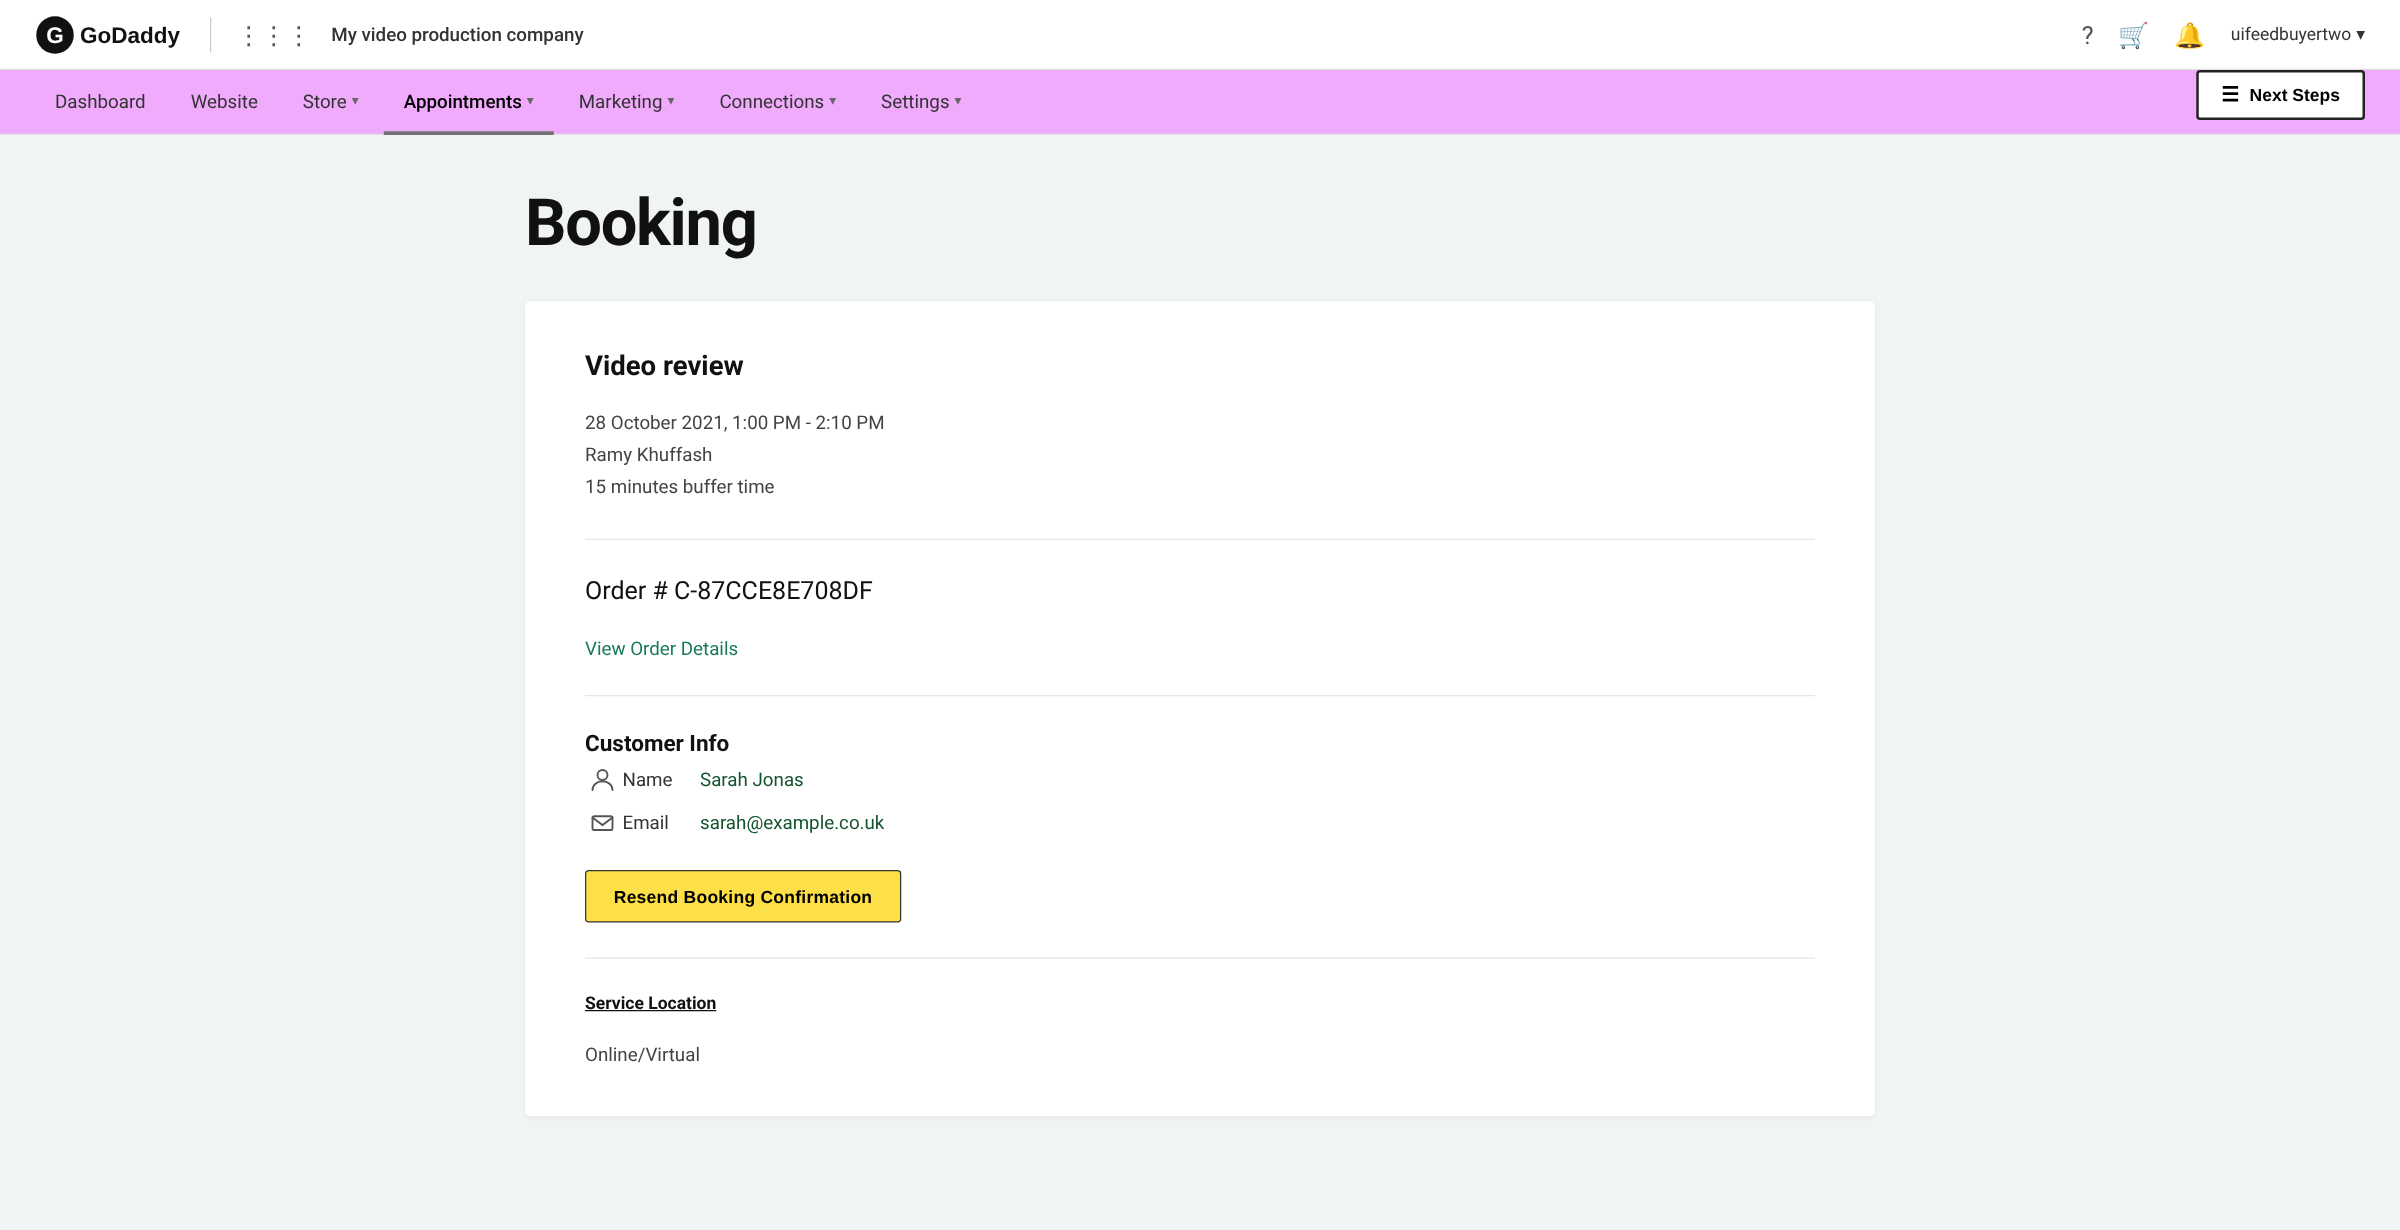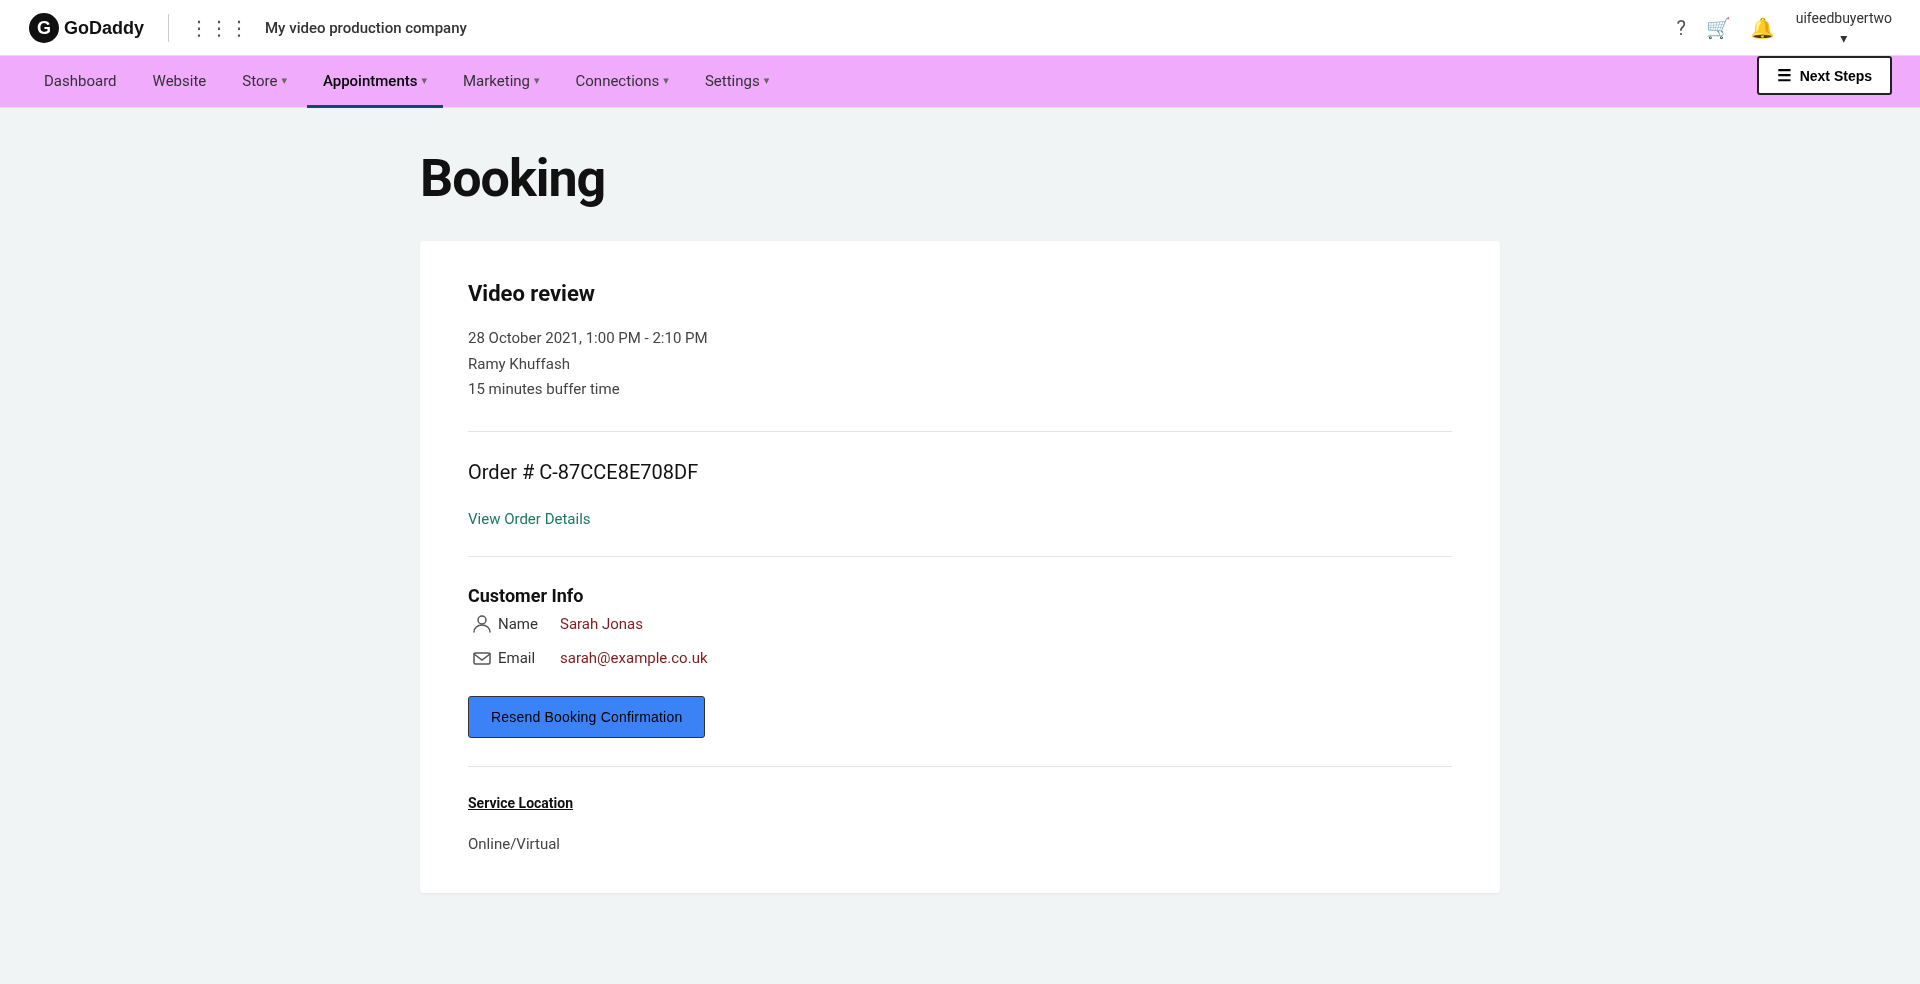--- a/index.html
+++ b/index.html
@@ -47,21 +47,20 @@
       color: #555;
       cursor: pointer;
     }
     .topbar-user {
       font-size: 14px;
       color: #333;
       cursor: pointer;
       display: flex;
       align-items: center;
       gap: 4px;
-      flex-direction: column;
     }
 
     
     .navbar {
       background: #f0abfc;
       border-bottom: 1px solid #e0e0e0;
       height: 52px;
       display: flex;
       padding: 0 28px;
       gap: 4px;
@@ -72,21 +71,21 @@
       display: flex;
       align-items: center;
       font-size: 15px;
       color: #333;
       cursor: pointer;
       gap: 4px;
       border-bottom: 3px solid transparent;
       text-decoration: none;
     }
     .nav-item.active {
-      border-bottom: 3px solid #0c4a6e;
+      border-bottom: 3px solid #737373;
       color: #000;
       font-weight: 500;
     }
     .nav-item .chevron {
       font-size: 11px;
       color: #666;
     }
     .nav-right {
       margin-left: auto;
     }
@@ -175,30 +174,30 @@
       color: #555;
       display: flex;
       align-items: center;
       justify-content: center;
     }
     .field-label {
       width: 60px;
       color: #333;
     }
     .field-value-link {
-      color: #7f1d1d;
+      color: #14532d;
       text-decoration: none;
     }
 
     .resend-btn {
       border: 1.5px solid #333;
-      background: #3b82f6;
+      background: #fde047;
       padding: 12px 22px;
       font-size: 14px;
-      font-weight: 400;
+      font-weight: 700;
       cursor: pointer;
       border-radius: 3px;
       letter-spacing: 0.2px;
     }
 
     .service-location-title {
       font-size: 14px;
       font-weight: 700;
       margin-bottom: 24px;
       text-decoration: underline;

